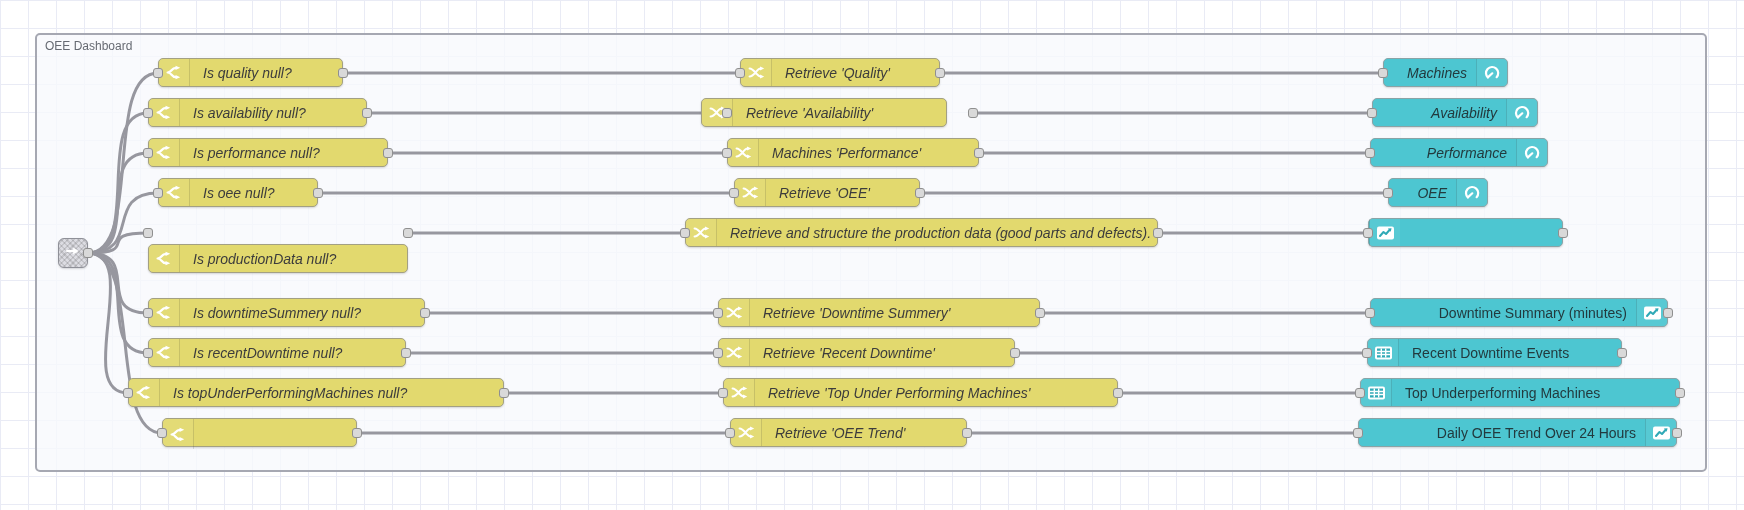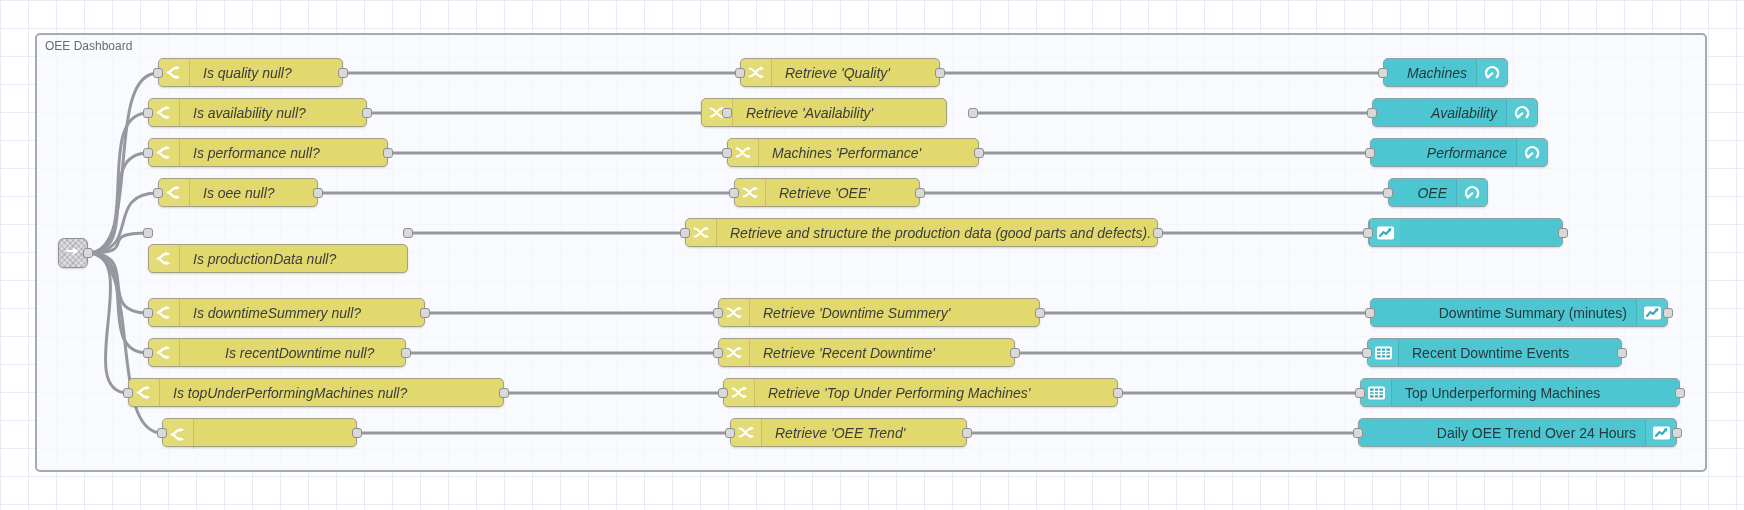--- a/index.html
+++ b/index.html
@@ -305,21 +305,21 @@
         <span class="iconbox iright">
           <svg width="19" height="18" viewBox="0 0 19 18">
             <rect x="1" y="2.5" width="17" height="13" rx="2" fill="#fff"></rect>
             <polyline points="4,12 7.5,8 10,10 13.5,6" stroke="#2fa9b6" stroke-width="2" fill="none" stroke-linecap="round" stroke-linejoin="round"></polyline>
             <path d="M11.9,4.4 L15.6,4.2 L14.6,7.8 Z" fill="#2fa9b6"></path>
           </svg>
         </span>
       </div>
       <div class="port" style="left: 1370px; top: 313px;"></div>
       <div class="port" style="left: 1668px; top: 313px;"></div>
-      <div class="node yellow" style="left: 148px; top: 338px; width: 258px; gap: 32px;">
+      <div class="node yellow" style="left: 148px; top: 338px; width: 258px;">
         <span class="iconbox ileft">
           <svg width="17" height="17" viewBox="0 0 16 16">
             <path d="M1.5,8 C6,8 4.5,3.6 9.5,3.6 M1.5,8 C6,8 4.5,12.4 9.5,12.4" stroke="#fff" stroke-width="2.1" fill="none" stroke-linecap="round"></path>
             <path d="M9,1.6 L13.4,3.6 L9,5.6 Z" fill="#fff"></path>
             <path d="M9,10.4 L13.4,12.4 L9,14.4 Z" fill="#fff"></path>
           </svg>
         </span>
         <span class="nlabel it la">Is recentDowntime null?</span>
       </div>
       <div class="port" style="left: 148px; top: 353px;"></div>

